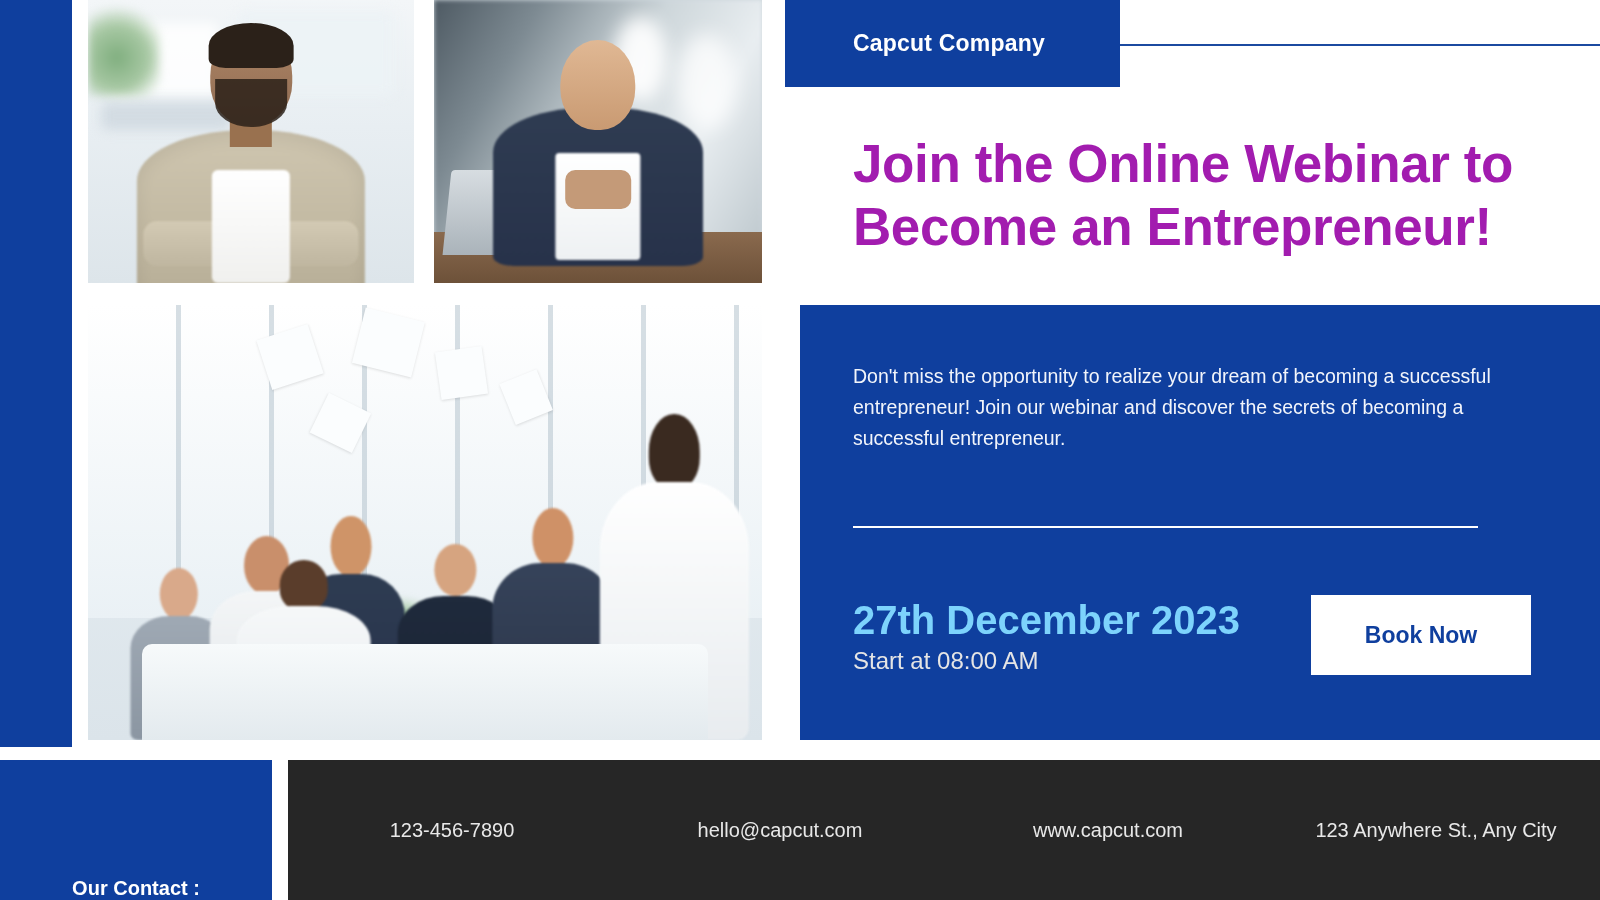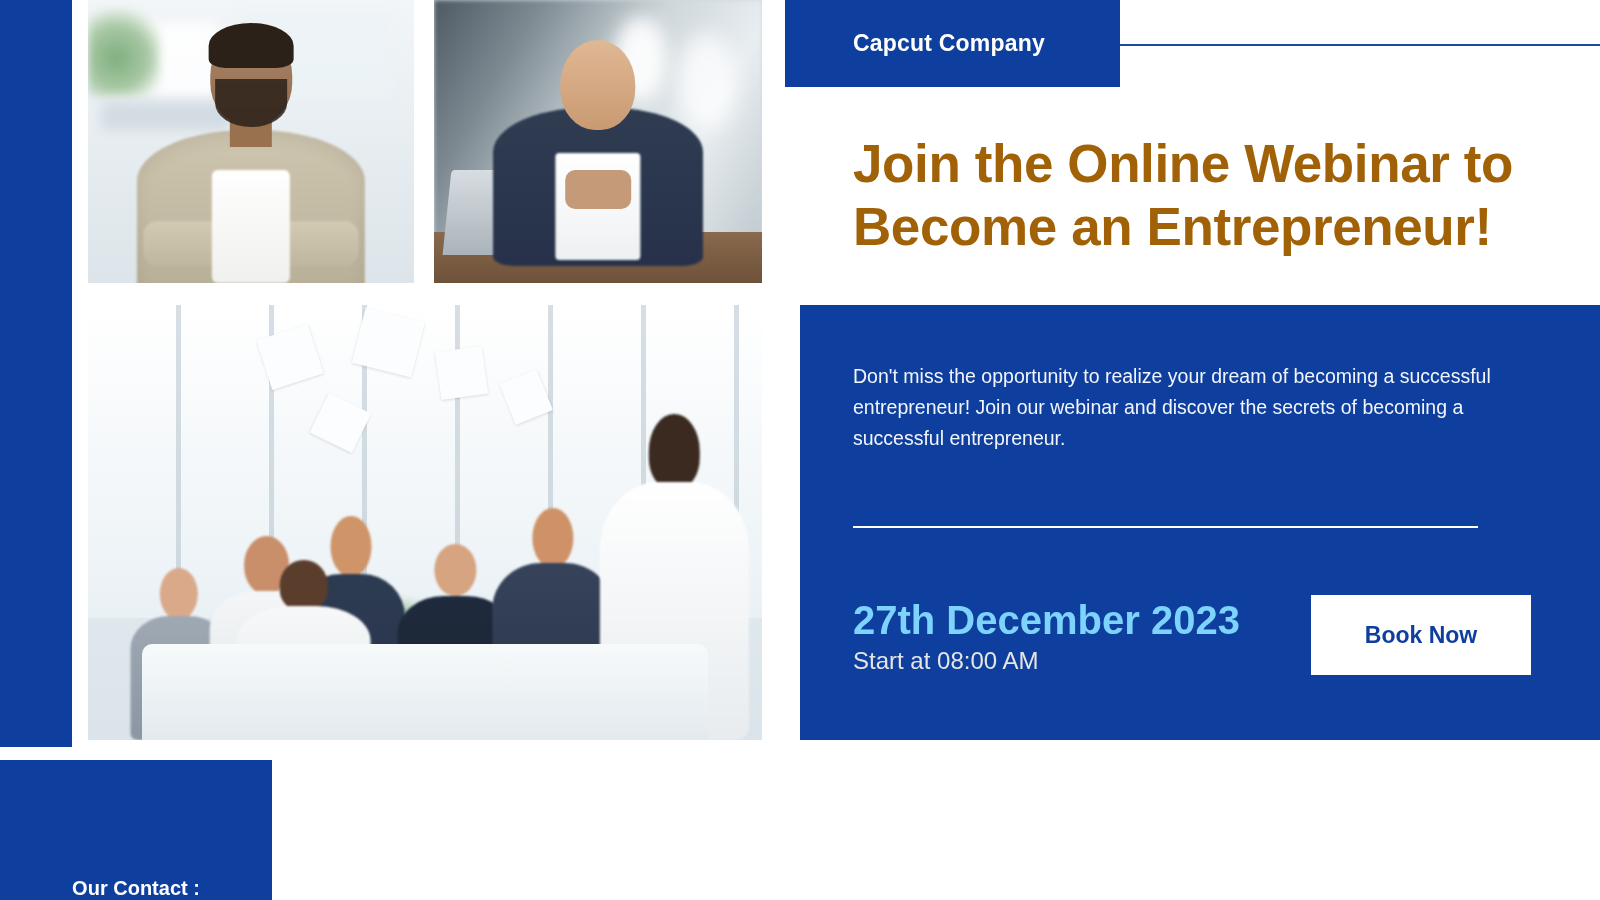--- a/index.html
+++ b/index.html
@@ -202,21 +202,21 @@
   }
 
   
   .title-panel {
     position: absolute; left: 785px; top: 87px; width: 815px; height: 218px;
     background: #ffffff;
     display: flex; align-items: center;
   }
   .title-text {
     margin-left: 68px; width: 660px;
-    color: #a16207; font-size: 53px; font-weight: bold; line-height: 1.18;
+    color: #a21caf; font-size: 53px; font-weight: bold; line-height: 1.18;
     letter-spacing: -0.4px;
   }
 
   
   .info-panel {
     position: absolute; left: 800px; top: 305px; width: 800px; height: 435px;
     background: var(--brand);
   }
   .info-body {
     position: absolute; left: 53px; top: 56px; width: 645px;
@@ -348,14 +348,20 @@
         <div class="event-date">27th December 2023</div>
         <div class="event-time">Start at 08:00 AM</div>
       </div>
       <button class="book-btn">Book Now</button>
     </div>
   </div>
 
   <div class="left-bar-bottom">
     <span class="contact-label">Our Contact :</span>
   </div>
+  <div class="footer-bar">
+    <span class="footer-item">123-456-7890</span>
+    <span class="footer-item">hello@capcut.com</span>
+    <span class="footer-item">www.capcut.com</span>
+    <span class="footer-item">123 Anywhere St., Any City</span>
+  </div>
 
 </div>
 
 </body></html>

